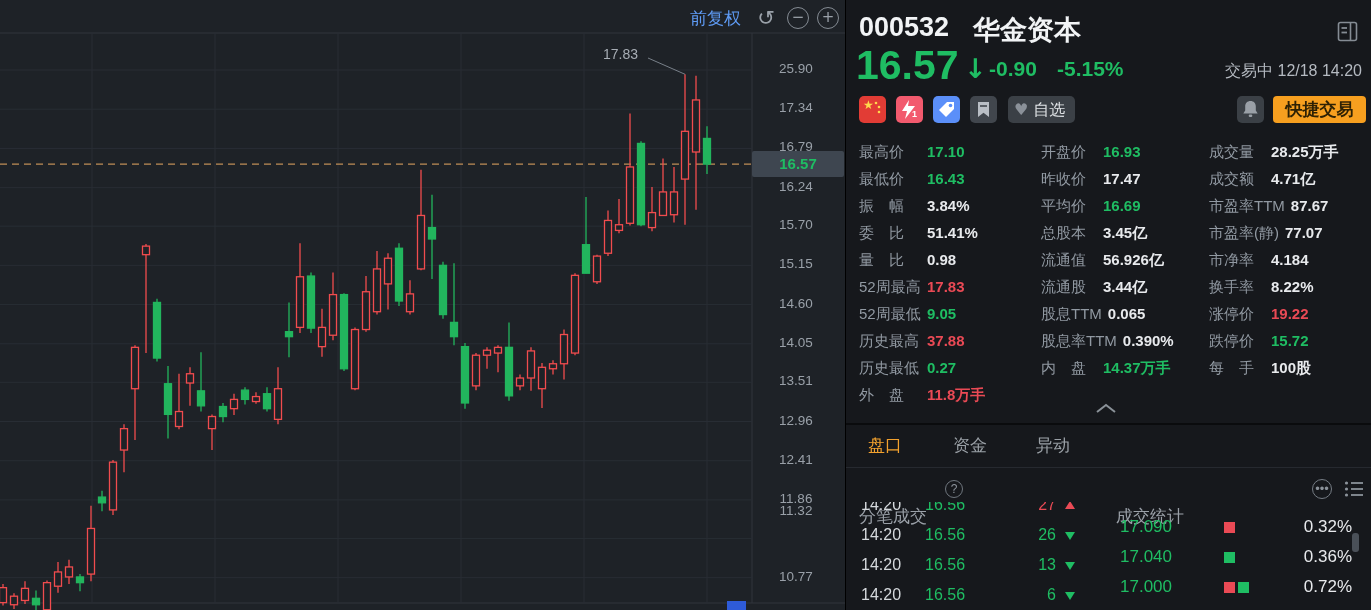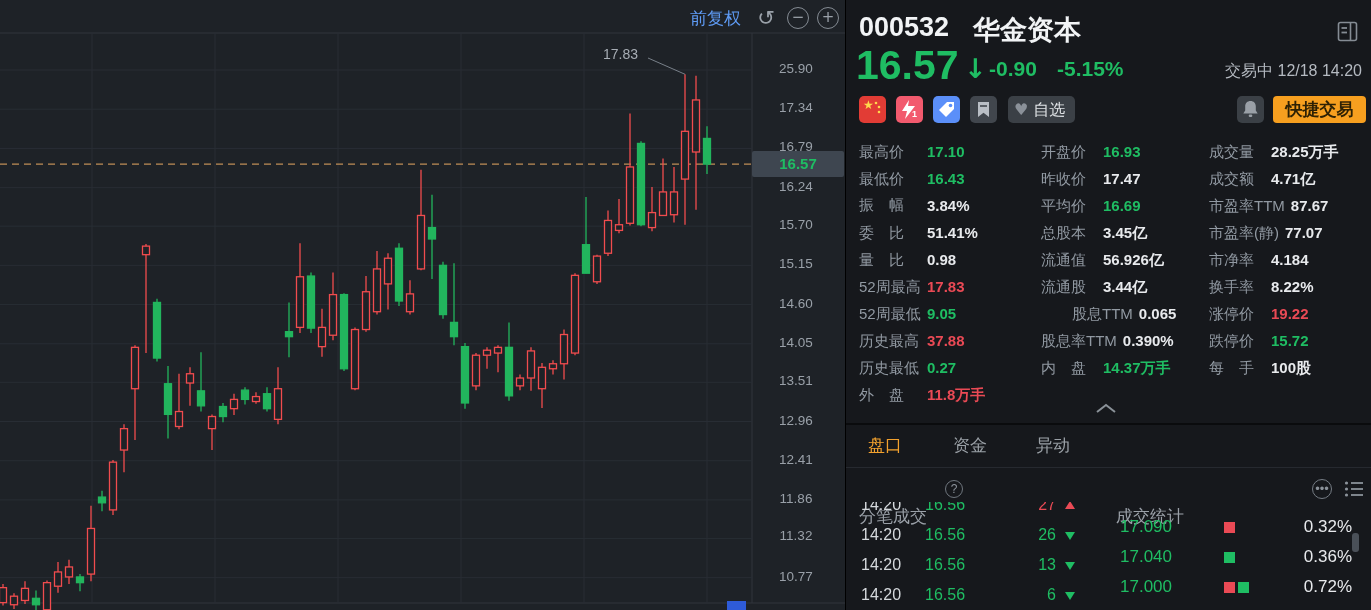--- a/index.html
+++ b/index.html
@@ -249,21 +249,21 @@
         <div class="axis-tick" style="top: 139.43px;">16.79</div>
         <div class="axis-tick" style="top: 178.645px;">16.24</div>
         <div class="axis-tick" style="top: 217.147px;">15.70</div>
         <div class="axis-tick" style="top: 256.362px;">15.15</div>
         <div class="axis-tick" style="top: 295.577px;">14.60</div>
         <div class="axis-tick" style="top: 334.792px;">14.05</div>
         <div class="axis-tick" style="top: 373.294px;">13.51</div>
         <div class="axis-tick" style="top: 412.509px;">12.96</div>
         <div class="axis-tick" style="top: 451.724px;">12.41</div>
         <div class="axis-tick" style="top: 490.939px;">11.86</div>
-        <div class="axis-tick" style="top: 528px;">11.32</div>
+        <div class="axis-tick" style="top: 503px;">11.32</div>
         <div class="axis-tick" style="top: 568.656px;">10.77</div>
       </div>
     <div class="cur-price-box">16.57</div>
     <div class="bottom-badge"></div>
   </div>
 
   <div class="vdiv"></div>
 
   <div class="panel">
     <div class="code">000532</div>
@@ -320,21 +320,21 @@
     <div class="stat-col" id="stat-col-0" style="left:13px;width:176px;">
         <div class="stat-row">
           <span class="lbl" style="min-width: 62px;">最高价</span>
           <span class="val c-green">17.10</span>
         </div>
         <div class="stat-row">
           <span class="lbl" style="min-width: 62px;">最低价</span>
           <span class="val c-green">16.43</span>
         </div>
         <div class="stat-row">
-          <span class="lbl" style="min-width: 62px; font-family: Liberation Serif, serif;">振　幅</span>
+          <span class="lbl" style="min-width: 62px;">振　幅</span>
           <span class="val c-white">3.84%</span>
         </div>
         <div class="stat-row">
           <span class="lbl" style="min-width: 62px;">委　比</span>
           <span class="val c-white">51.41%</span>
         </div>
         <div class="stat-row">
           <span class="lbl" style="min-width: 62px;">量　比</span>
           <span class="val c-white">0.98</span>
         </div>
@@ -378,21 +378,21 @@
         </div>
         <div class="stat-row">
           <span class="lbl" style="min-width: 56px;">流通值</span>
           <span class="val c-white">56.926亿</span>
         </div>
         <div class="stat-row">
           <span class="lbl" style="min-width: 56px;">流通股</span>
           <span class="val c-white">3.44亿</span>
         </div>
         <div class="stat-row">
-          <span class="lbl" style="min-width: 56px; margin-left: 31px;">股息TTM</span>
+          <span class="lbl" style="min-width: 56px;">股息TTM</span>
           <span class="val c-white">0.065</span>
         </div>
         <div class="stat-row">
           <span class="lbl" style="min-width: 56px;">股息率TTM</span>
           <span class="val c-white">0.390%</span>
         </div>
         <div class="stat-row">
           <span class="lbl" style="min-width: 56px;">内　盘</span>
           <span class="val c-green">14.37万手</span>
         </div>

